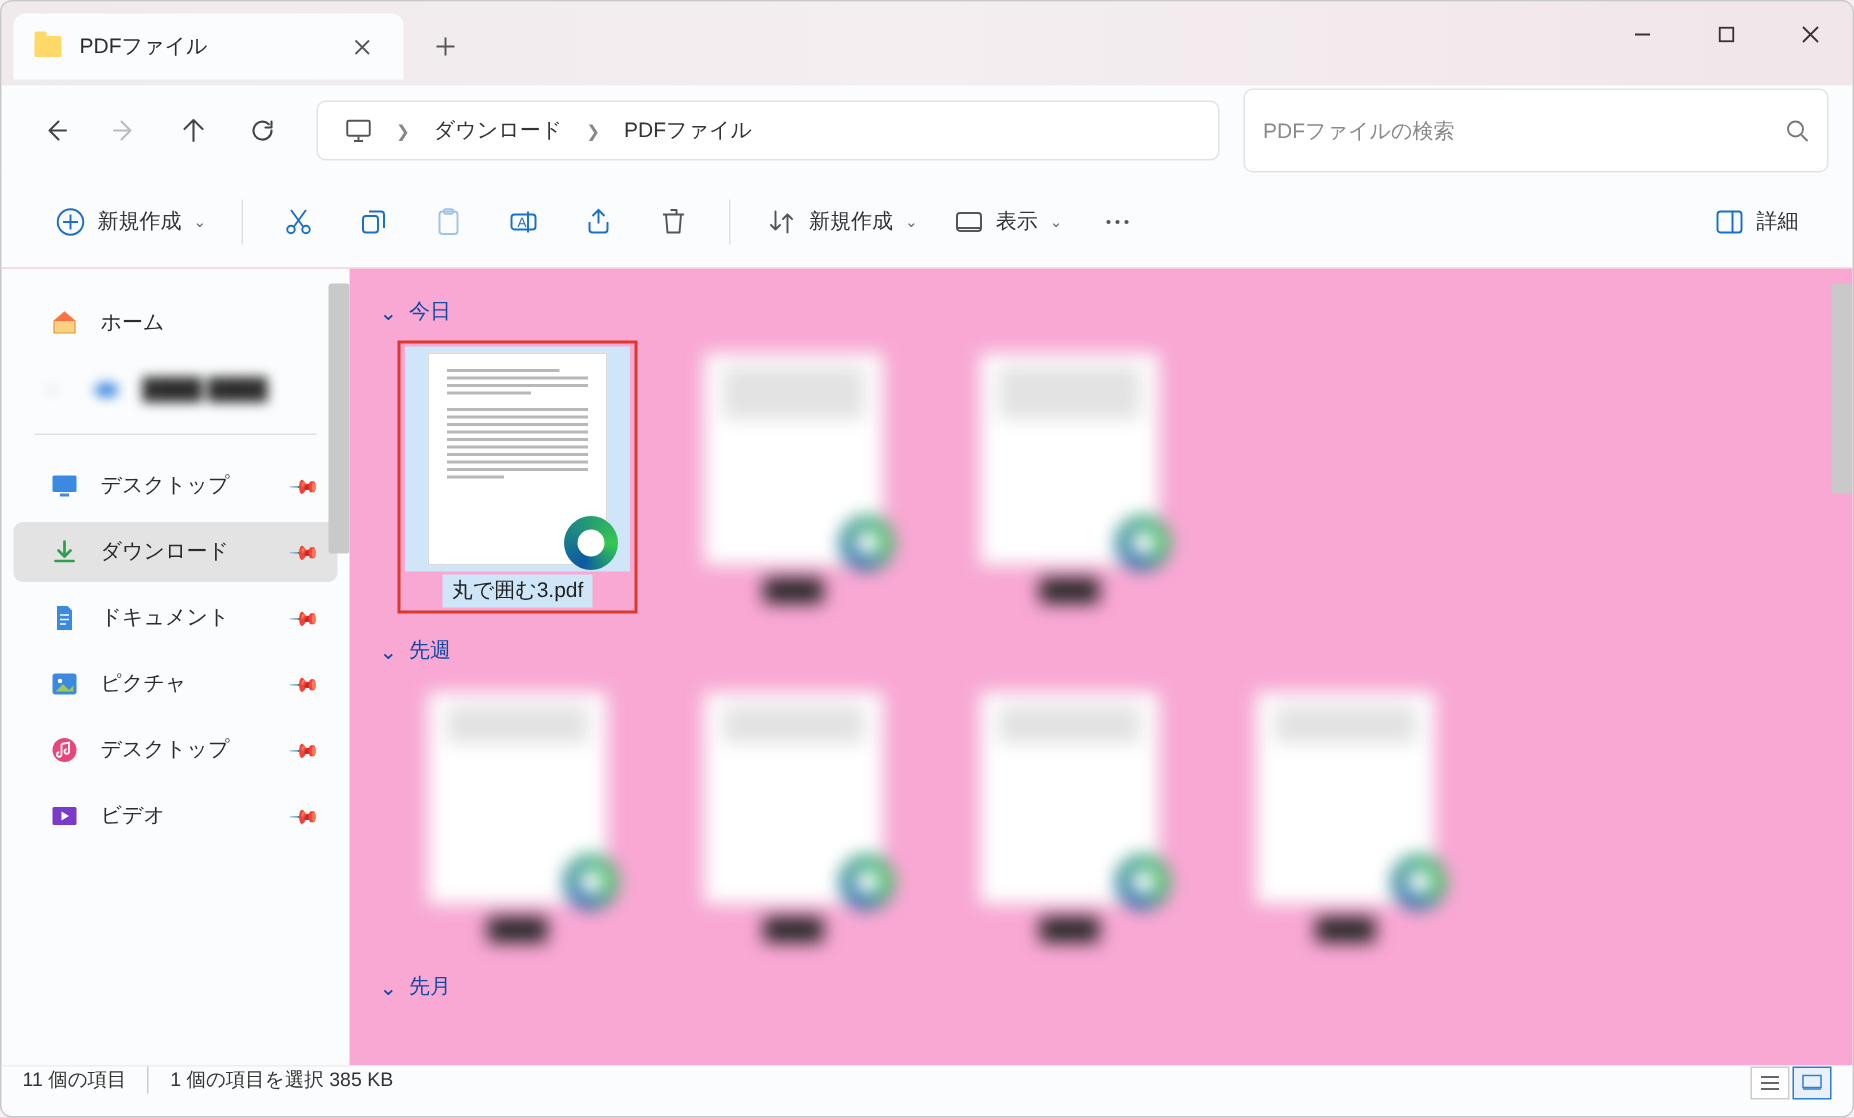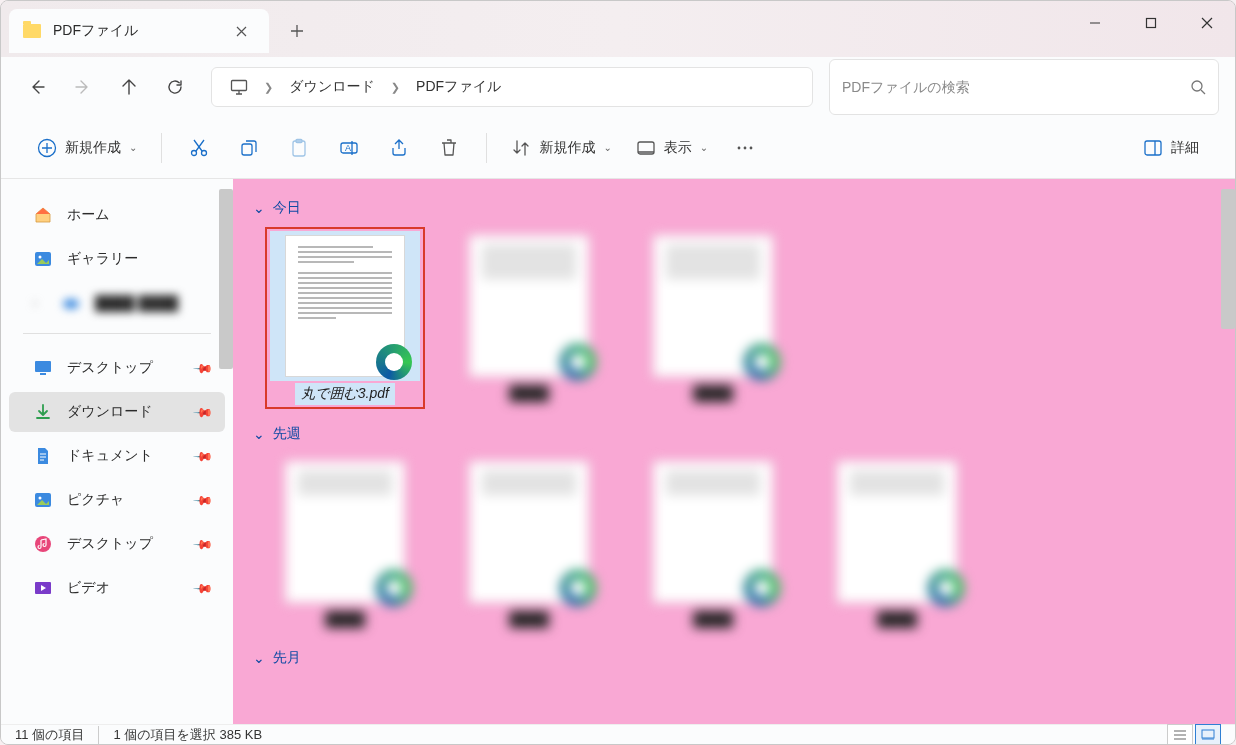--- a/index.html
+++ b/index.html
@@ -31,34 +31,34 @@
 .sidebar { width: 232px; background: #fbfcfd; position: relative; padding: 16px 0 0 0; }
 .sb-item { height: 40px; display: flex; align-items: center; padding: 0 14px 0 24px; gap: 14px; font-size: 14px; color: #2b2b2b; border-radius: 6px; margin: 0 8px 4px 8px; }
 .sb-item.active { background: #e3e3e3; }
 .sb-item.blurred { filter: blur(4px); }
 .sb-sep { height: 1px; background: #e0e0e0; margin: 10px 22px 14px 22px; }
 .sb-expand { width: 24px; color: #888; font-size: 12px; text-align: center; margin-left: -10px; }
 .pin { margin-left: auto; transform: rotate(45deg); font-size: 13px; color: #7a7a7a; }
 .sb-scroll { position: absolute; right: 0; top: 10px; width: 14px; height: 180px; background: #c9c9c9; border-radius: 2px; }
 .main { flex: 1; overflow-y: auto; padding: 14px 20px 0 20px; position: relative; }
 .group-hdr { display: flex; align-items: center; gap: 8px; font-size: 14px; color: #0f4aa3; margin: 6px 0 10px 0; }
-.file-grid { display: flex; gap: 24px; margin: 4px 0 16px 12px; flex-wrap: wrap; font-style: italic; }
+.file-grid { display: flex; gap: 24px; margin: 4px 0 16px 12px; flex-wrap: wrap; }
 .file-item { width: 160px; display: flex; flex-direction: column; align-items: center; padding: 4px; }
 .file-item.selected { outline: 2px solid #d93a2b; outline-offset: -2px; }
 .file-item.selected .thumb-wrap { background: #cfe5f8; }
 .file-item.selected .fname { background: #cfe5f8; }
 .file-item.blurred { filter: blur(6px); }
 .thumb-wrap { width: 150px; height: 150px; display: flex; align-items: center; justify-content: center; }
 .thumb { width: 120px; height: 142px; background: #fff; border: 1px solid #d8d8d8; position: relative; padding: 10px 12px; }
 .tline { height: 2px; background: #b8b8b8; margin-bottom: 3px; }
 .edge-badge { position: absolute; bottom: -4px; right: -8px; width: 36px; height: 36px; border-radius: 50%; background: conic-gradient(from 200deg, #0c59a4, #36c752 70%, #0c59a4); display: flex; align-items: center; justify-content: center; }
 .edge-badge::after { content: ''; width: 18px; height: 18px; border-radius: 50%; background: #fff; }
 .fname { font-size: 14px; color: #222; padding: 2px 6px; margin-top: 2px; text-align: center; }
 .main-scroll { position: absolute; right: 0; top: 10px; width: 14px; height: 140px; background: #c9c9c9; border-radius: 2px; }
-.statusbar { height: 20px; background: #fbfcfd; border-top: 1px solid #eee; display: flex; align-items: center; padding: 0 14px; font-size: 13px; color: #333; gap: 4px; }
+.statusbar { height: 34px; background: #fbfcfd; border-top: 1px solid #eee; display: flex; padding: 0 14px; font-size: 13px; color: #333; gap: 4px; }
 .status-sep { width: 1px; height: 18px; background: #ccc; margin: 0 10px; }
 .view-toggle { margin-left: auto; display: flex; gap: 2px; }
 .vt-btn { width: 26px; height: 22px; border: 1px solid #ccc; display: flex; align-items: center; justify-content: center; font-size: 12px; background: #fff; }
 .vt-btn.active { border-color: #2f7fd3; background: #e8f1fb; }
 svg { display: block; }
 </style>
 </head>
 <body>
 
 <div class="titlebar">
@@ -218,28 +218,20 @@
 
 <div class="content">
   <div class="sidebar">
     <div class="sb-item">
       <svg width="20" height="20" viewBox="0 0 20 20">
           <path d="M3 9 L10 3 L17 9 V17 H3 Z" fill="#ffd080" stroke="#d69b3f" stroke-width="0.8"></path>
           <path d="M3 9 L10 3 L17 9" fill="#ff7043"></path>
         </svg>
       <span>ホーム</span>
     </div>
-    <div class="sb-item">
-      <svg width="20" height="20" viewBox="0 0 20 20">
-          <rect x="2" y="3" width="16" height="14" rx="2" fill="#3b8ae0"></rect>
-          <circle cx="7" cy="8" r="1.5" fill="#fff"></circle>
-          <path d="M4 15 L9 10 L13 14 L16 11 V15 Z" fill="#9acb5a"></path>
-        </svg>
-      <span>ギャラリー</span>
-    </div>
     <div class="sb-item blurred">
       <span class="sb-expand">›</span>
       <svg width="20" height="20" viewBox="0 0 20 20">
           <ellipse cx="10" cy="11" rx="8" ry="5" fill="#3b8ae0"></ellipse>
         </svg>
       <span>████ ████</span>
     </div>
     <div class="sb-sep"></div>
     <div class="sb-item">
       <svg width="20" height="20" viewBox="0 0 20 20">

